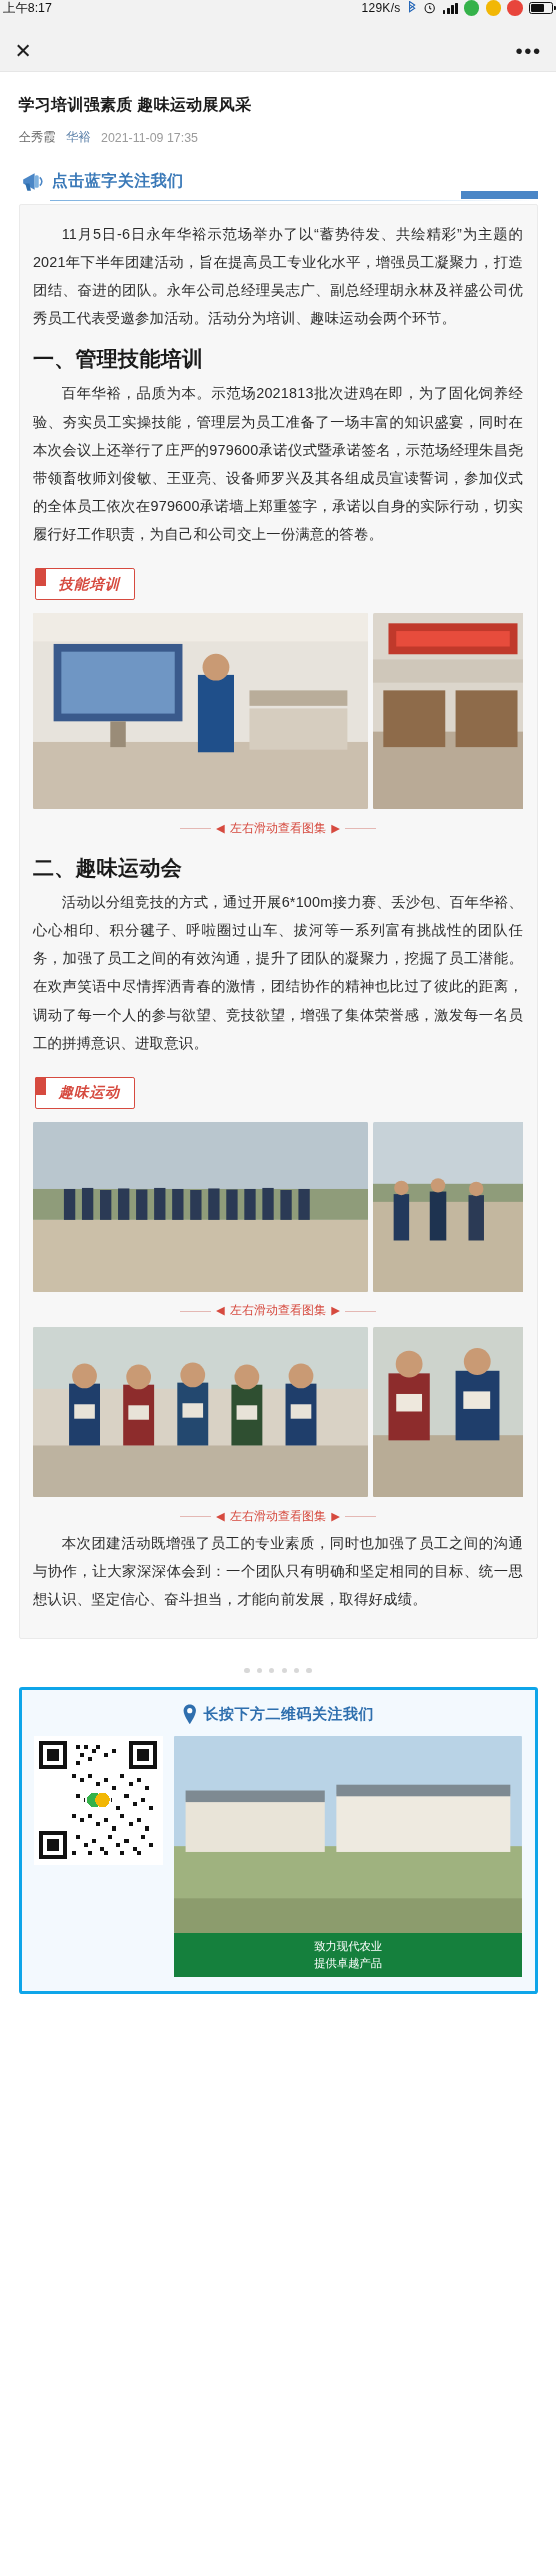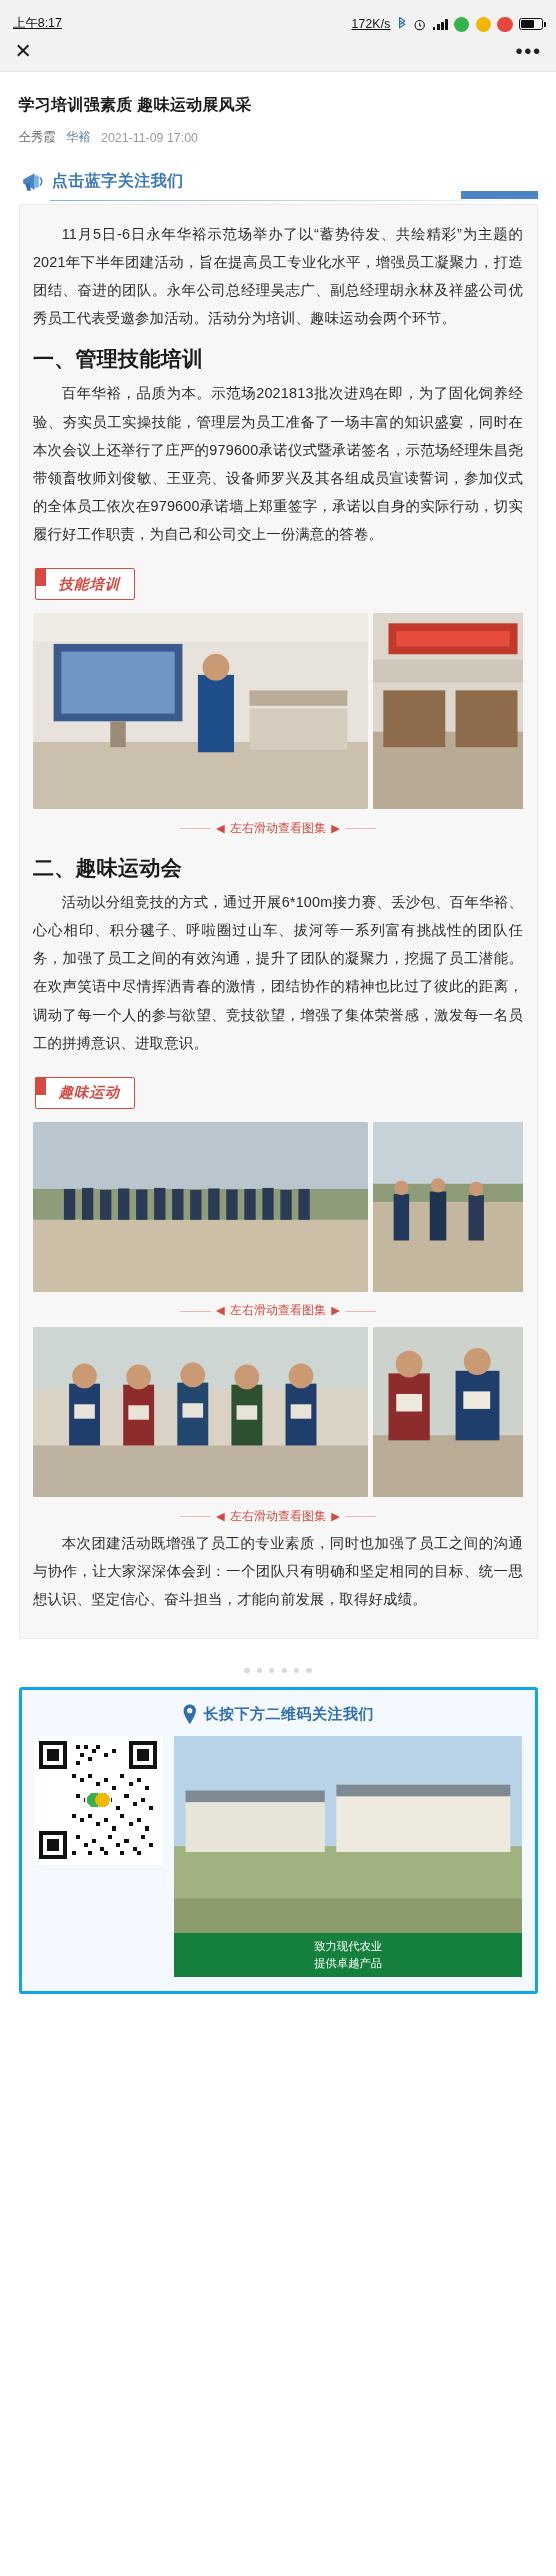--- a/index.html
+++ b/index.html
@@ -10,25 +10,24 @@
     background: #ffffff;
     color: #1a1a1a;
     -webkit-font-smoothing: antialiased;
   }
 
   
   .status-bar {
     height: 32px;
     background: #f2f2f2;
     display: flex;
-    align-items: flex-end;
-    padding: 0 13px;
+    align-items: flex-start;
+    padding: 0 3px;
     font-size: 13px;
     color: #111;
-    text-decoration: underline;
   }
   .status-left { display: flex; align-items: center; gap: 5.2px; }
   .status-right { margin-left: auto; display: flex; align-items: center; gap: 6.2px; }
   .sb-icon { display: inline-flex; align-items: center; justify-content: center; }
   .sb-text { font-size: 12.4px; }
   .net-speed { font-size: 12px; letter-spacing: 0.3px; }
   .battery {
     width: 24px; height: 12.4px; border: 1.5px solid #111; border-radius: 2.6px;
     position: relative; display: inline-block;
   }
@@ -201,21 +200,21 @@
   .photo { width: 100%; height: 100%; display: block; position: relative; }
 </style>
 </head>
 <body>
 
 <div class="status-bar">
   <div class="status-left">
     <span class="sb-text">上午8:17</span>
   </div>
   <div class="status-right">
-    <span class="net-speed">172K/s</span>
+    <span class="net-speed">129K/s</span>
     <span class="sb-icon">
       <svg width="10.3" height="14.4" viewBox="0 0 20 28">
           <path d="M5 7l10 7-10 7V1l10 7-10 7" fill="none" stroke="#1a5fb4" stroke-width="2"></path>
         </svg>
     </span>
     <span class="sb-icon">
       <svg width="13.4" height="13.4" viewBox="0 0 26 26">
           <circle cx="13" cy="14" r="9" fill="none" stroke="#111" stroke-width="2"></circle>
           <path d="M13 9v5l3 2" stroke="#111" stroke-width="2" fill="none"></path>
         </svg>
@@ -240,21 +239,21 @@
   <span class="nav-more">•••</span>
 </div>
 
 <div class="article">
 
   <h1 class="title">学习培训强素质 趣味运动展风采</h1>
 
   <div class="meta">
     <span class="author">仝秀霞</span>
     <span class="account">华裕</span>
-    <span class="date">2021-11-09 17:00</span>
+    <span class="date">2021-11-09 17:35</span>
   </div>
 
   <div class="follow-banner">
     <span class="follow-icon">
       <svg width="26" height="27" viewBox="0 0 50 52">
         <path d="M8 22 L30 10 L30 42 L8 30 Z" fill="#4a86c6"></path>
         <rect x="30" y="14" width="8" height="24" rx="3" fill="#7fb2e0"></rect>
         <path d="M12 30 l4 14 h7 l-3 -14 z" fill="#2f6fae"></path>
         <path d="M40 18 q8 8 0 16" stroke="#4a86c6" stroke-width="3" fill="none"></path>
       </svg>

